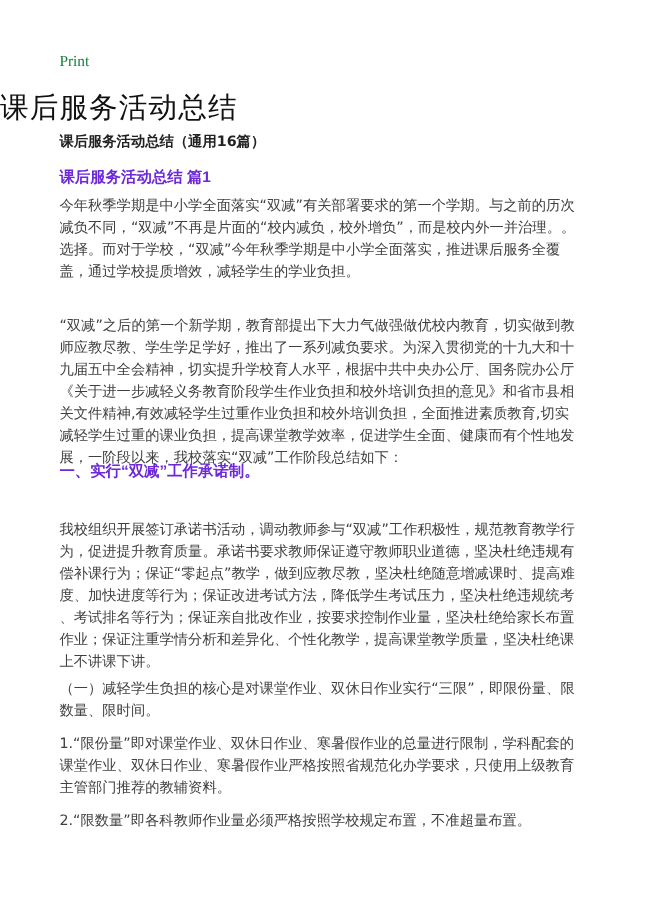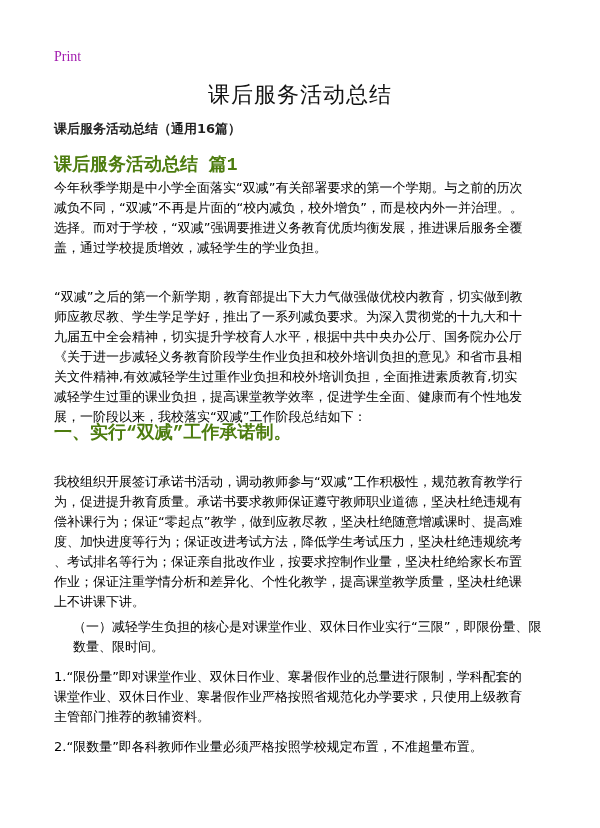--- a/index.html
+++ b/index.html
@@ -1,38 +1,38 @@
 <!DOCTYPE html>
 <html><head>
 <meta charset="utf-8">
 <style>
   html, body { margin: 0; padding: 0; background: #ffffff; }
   body { width: 600px; height: 828px; overflow: hidden; position: relative; color: #1a1a1a; }
   .page { position: absolute; left: 0; top: 0; width: 600px; height: 828px; }
-  .print-label { position: absolute; left: 54px; top: 49px; font-family: "Liberation Serif", serif; font-size: 14px; color: #a21caf; }
-  .doc-title { position: absolute; left: 0; width: 600px; top: 80px; text-align: center; font-family: "DejaVu Sans", sans-serif; font-size: 22px; color: #111; letter-spacing: 1px; }
+  .print-label { position: absolute; left: 54px; top: 49px; font-family: "Liberation Serif", serif; font-size: 14px; color: #15803d; }
+  .doc-title { position: absolute; left: 0; width: 600px; top: 80px; text-align: left; font-family: "DejaVu Sans", sans-serif; font-size: 26px; color: #111; letter-spacing: 1px; }
   .subtitle { position: absolute; left: 54px; top: 120px; font-family: "DejaVu Sans", sans-serif; font-size: 13px; color: #222; font-weight: bold; }
-  .section-h { position: absolute; left: 54px; font-family: Liberation Mono, monospace; font-size: 18px; font-weight: bold; color: #4d7c0f; }
-  .para { position: absolute; left: 54px; width: 500px; font-family: "DejaVu Sans", sans-serif; font-size: 13px; line-height: 20px; color: #000000; text-align: justify; }
+  .section-h { position: absolute; left: 54px; font-family: Liberation Sans, sans-serif; font-size: 14px; font-weight: bold; color: #6d28d9; }
+  .para { position: absolute; left: 54px; width: 500px; font-family: "DejaVu Sans", sans-serif; font-size: 13px; line-height: 20px; color: #404040; text-align: justify; }
   .para .ln { display: block; white-space: nowrap; }
 </style>
 </head>
 <body>
 
 <div class="page">
   <div class="print-label">Print</div>
   <div class="doc-title">课后服务活动总结</div>
   <div class="subtitle">课后服务活动总结（通用16篇）</div>
 
   <div class="section-h" style="top:152px;">课后服务活动总结 篇1</div>
 
   <div class="para" style="top:178px;">
     <span class="ln">今年秋季学期是中小学全面落实“双减”有关部署要求的第一个学期。与之前的历次</span>
     <span class="ln">减负不同，“双减”不再是片面的“校内减负，校外增负”，而是校内外一并治理。。</span>
-    <span class="ln">选择。而对于学校，“双减”强调要推进义务教育优质均衡发展，推进课后服务全覆</span>
+    <span class="ln">选择。而对于学校，“双减”今年秋季学期是中小学全面落实，推进课后服务全覆</span>
     <span class="ln">盖，通过学校提质增效，减轻学生的学业负担。</span>
   </div>
 
   <div class="para" style="top:287px;">
     <span class="ln">“双减”之后的第一个新学期，教育部提出下大力气做强做优校内教育，切实做到教</span>
     <span class="ln">师应教尽教、学生学足学好，推出了一系列减负要求。为深入贯彻党的十九大和十</span>
     <span class="ln">九届五中全会精神，切实提升学校育人水平，根据中共中央办公厅、国务院办公厅</span>
     <span class="ln">《关于进一步减轻义务教育阶段学生作业负担和校外培训负担的意见》和省市县相</span>
     <span class="ln">关文件精神,有效减轻学生过重作业负担和校外培训负担，全面推进素质教育,切实</span>
     <span class="ln">减轻学生过重的课业负担，提高课堂教学效率，促进学生全面、健康而有个性地发</span>
@@ -45,21 +45,21 @@
     <span class="ln">我校组织开展签订承诺书活动，调动教师参与“双减”工作积极性，规范教育教学行</span>
     <span class="ln">为，促进提升教育质量。承诺书要求教师保证遵守教师职业道德，坚决杜绝违规有</span>
     <span class="ln">偿补课行为；保证“零起点”教学，做到应教尽教，坚决杜绝随意增减课时、提高难</span>
     <span class="ln">度、加快进度等行为；保证改进考试方法，降低学生考试压力，坚决杜绝违规统考</span>
     <span class="ln">、考试排名等行为；保证亲自批改作业，按要求控制作业量，坚决杜绝给家长布置</span>
     <span class="ln">作业；保证注重学情分析和差异化、个性化教学，提高课堂教学质量，坚决杜绝课</span>
     <span class="ln">上不讲课下讲。</span>
   </div>
 
 
-  <div class="para" style="top:617px;margin-left:19px;">
+  <div class="para" style="top:617px;">
     <span class="ln">（一）减轻学生负担的核心是对课堂作业、双休日作业实行“三限”，即限份量、限</span>
     <span class="ln">数量、限时间。</span>
   </div>
 
   <div class="para" style="top:667px;">
     <span class="ln">1.“限份量”即对课堂作业、双休日作业、寒暑假作业的总量进行限制，学科配套的</span>
     <span class="ln">课堂作业、双休日作业、寒暑假作业严格按照省规范化办学要求，只使用上级教育</span>
     <span class="ln">主管部门推荐的教辅资料。</span>
   </div>
 

